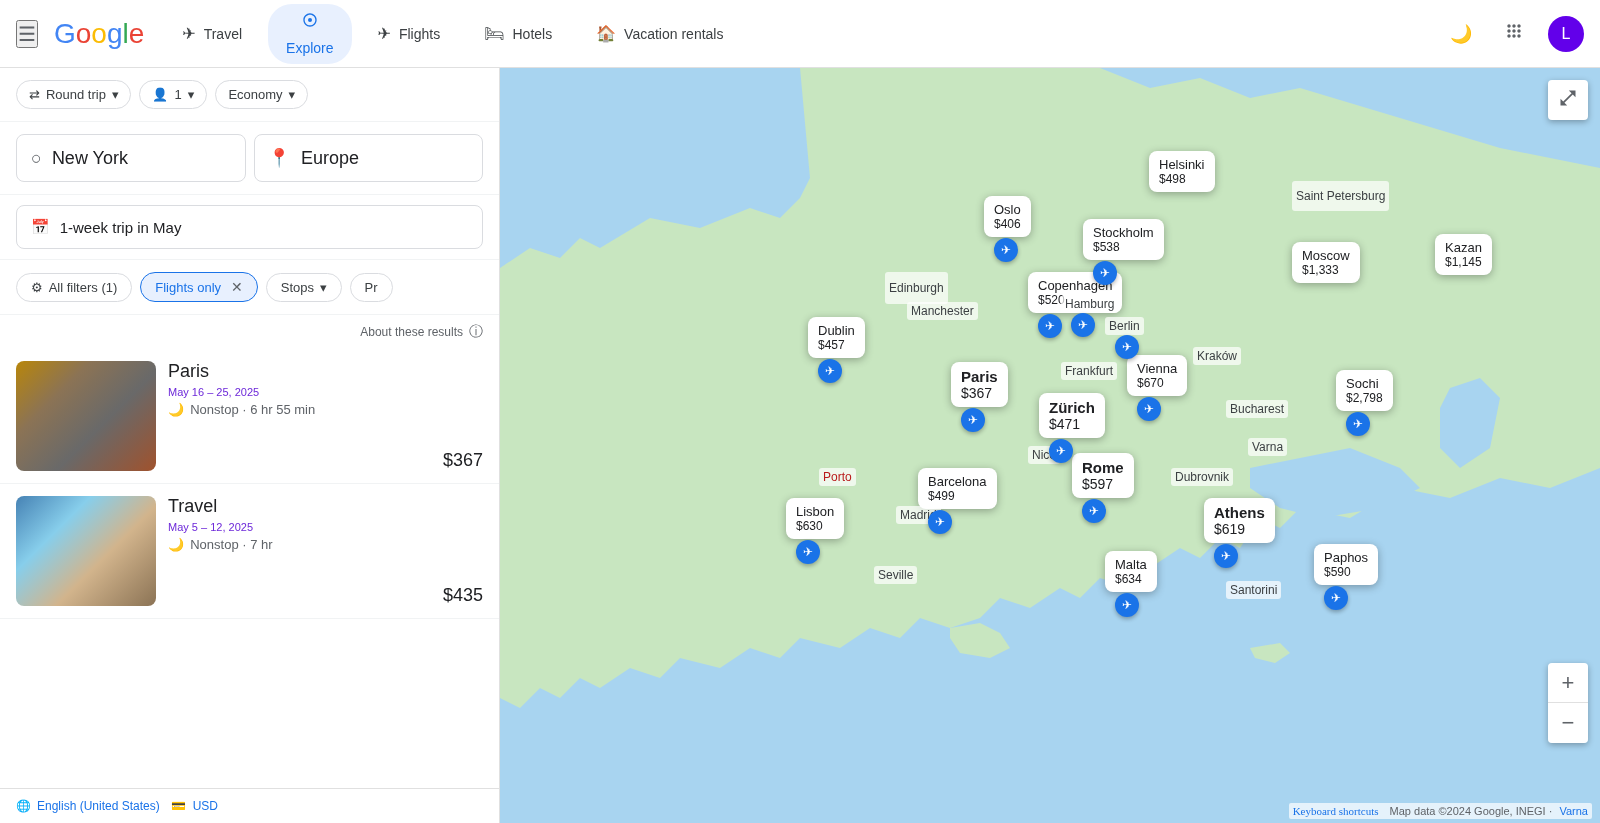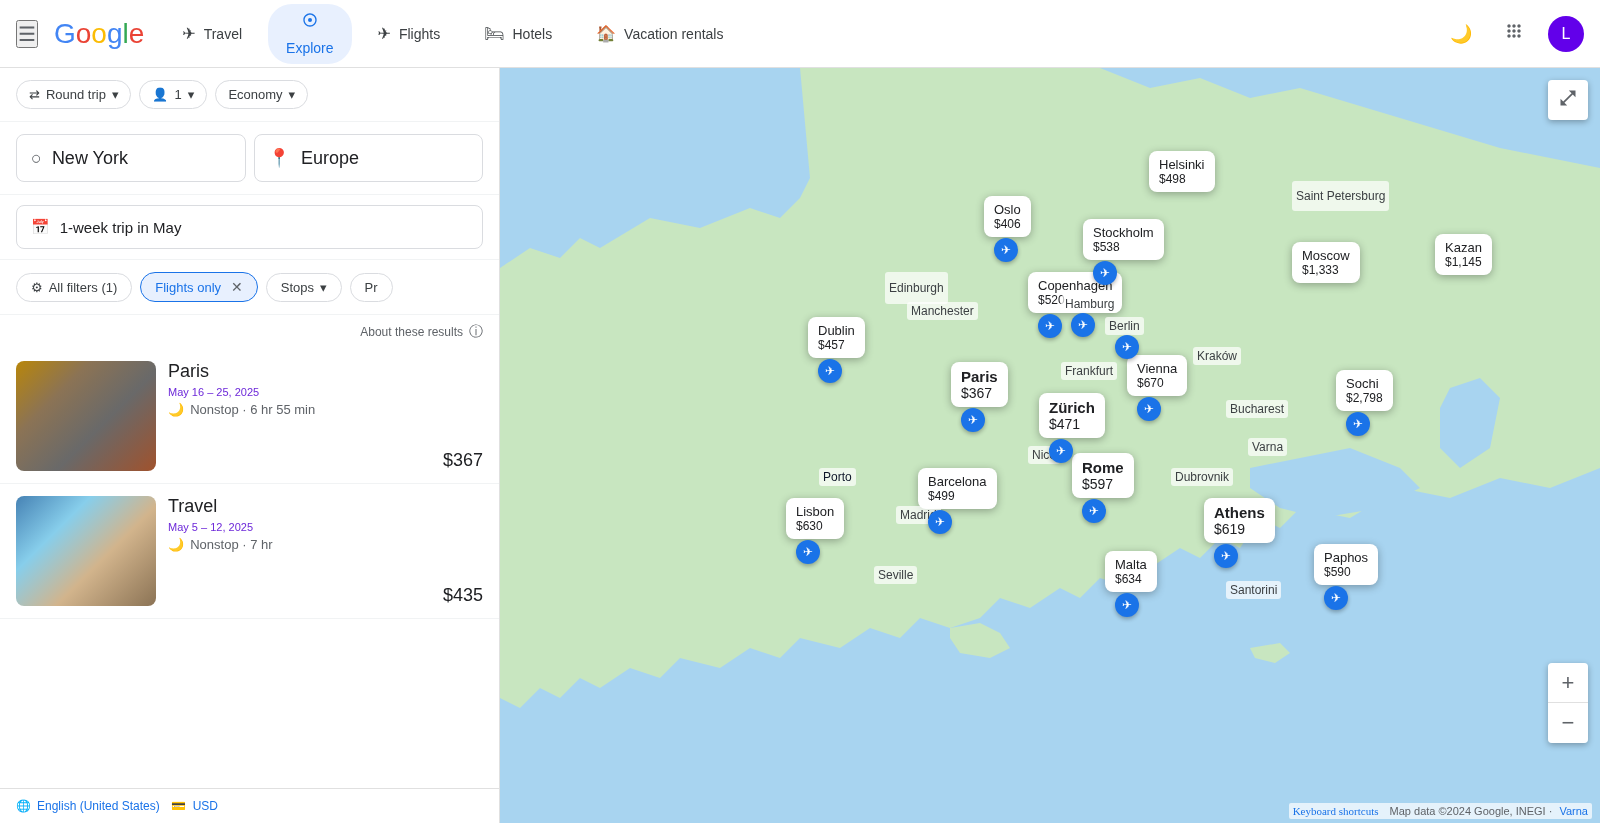--- a/index.html
+++ b/index.html
@@ -442,21 +442,21 @@
 
     <div style="position:absolute;top:44%;left:66%;font-size:12px;color:#3c4043;background:rgba(255,255,255,0.7);padding:2px 4px;border-radius:3px;">Bucharest</div>
 
     <div style="position:absolute;top:49%;left:68%;font-size:12px;color:#3c4043;background:rgba(255,255,255,0.7);padding:2px 4px;border-radius:3px;">Varna</div>
 
     <div class="map-pin" style="top:57%;left:26%">
       <div class="city-name">Lisbon</div>
       <div class="city-price">$630</div>
     </div>
 
-    <div style="position:absolute;top:53%;left:29%;font-size:12px;color:#0f172a;background:rgba(255,255,255,0.7);padding:2px 4px;border-radius:3px;">Porto</div>
+    <div style="position:absolute;top:53%;left:29%;font-size:12px;color:#b91c1c;background:rgba(255,255,255,0.7);padding:2px 4px;border-radius:3px;">Porto</div>
 
     <div style="position:absolute;top:58%;left:36%;font-size:12px;color:#3c4043;background:rgba(255,255,255,0.7);padding:2px 4px;border-radius:3px;">Madrid</div>
 
     <div style="position:absolute;top:66%;left:34%;font-size:12px;color:#3c4043;background:rgba(255,255,255,0.7);padding:2px 4px;border-radius:3px;">Seville</div>
 
     <div style="position:absolute;top:53%;left:61%;font-size:12px;color:#3c4043;background:rgba(255,255,255,0.7);padding:2px 4px;border-radius:3px;">Dubrovnik</div>
 
     <div class="map-pin large" style="top:57%;left:64%">
       <div class="city-name">Athens</div>
       <div class="city-price">$619</div>

